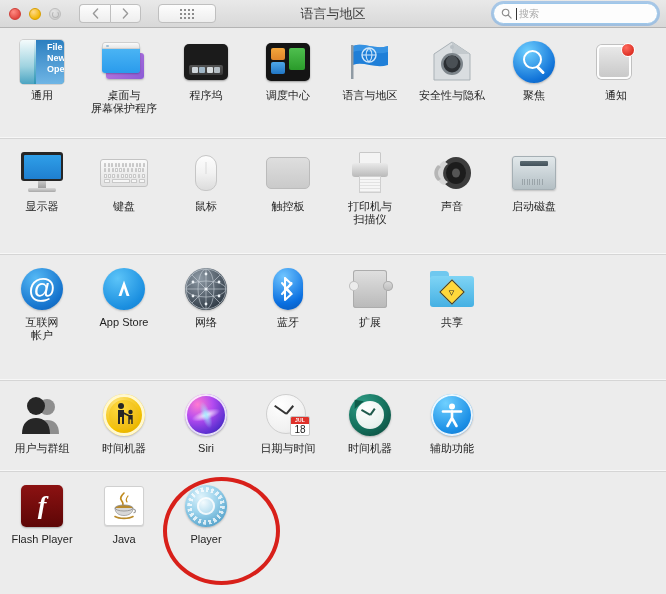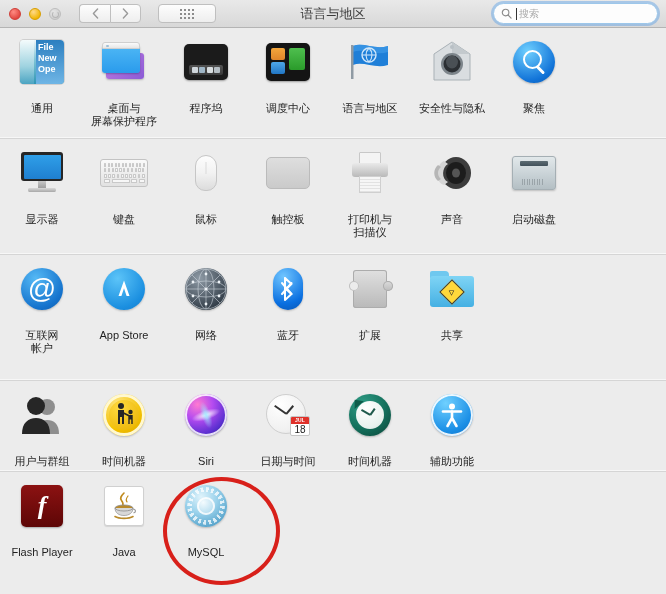--- a/index.html
+++ b/index.html
@@ -170,21 +170,21 @@
   }
   .cell .ic {
     width: 48px;
     height: 48px;
     position: relative;
     display: flex;
     align-items: center;
     justify-content: center;
   }
   .cell .lbl {
-    margin-top: 16px;
+    margin-top: 3px;
     font-size: 11px;
     line-height: 13px;
     color: #1f1f1f;
     text-align: center;
     max-width: 80px;
     white-space: pre-line;
   }
 
   
   .icon-general {
@@ -197,21 +197,21 @@
   }
   .icon-general .menucol {
     position: absolute;
     right: 0; top: 0; bottom: 0;
     width: 28px;
     background: linear-gradient(to bottom, #2c7fc0, #6fb5e5);
     color: #fff;
     font-size: 9px;
     font-weight: bold;
     line-height: 11px;
-    padding: 2px 0 0 2px;
+    padding: 2px 0 0 11px;
     box-sizing: border-box;
     text-align: left;
   }
   .icon-general .leftcol {
     position: absolute;
     left: 0; top: 0; bottom: 0; width: 14px;
     background: linear-gradient(to bottom, #f4fbfc, #9fd3e0 60%, #4ba4c2);
   }
 
   .icon-desktop { width:46px; height:42px; position:relative; }
@@ -796,20 +796,29 @@
         <div class="cell">
           <div class="ic">
             <div class="icon-spotlight">
                 <div class="glass"></div>
                 <div class="handle"></div>
               </div>
           </div>
           <div class="lbl">聚焦</div>
         </div>
 
+        <div class="cell">
+          <div class="ic">
+            <div class="icon-notif">
+              <div class="sq"></div>
+              <div class="badge"></div>
+            </div>
+          </div>
+          <div class="lbl">通知</div>
+        </div>
 
       </div>
     </div>
 
     <div class="prefrow" style="height: 116px;">
       <div class="rowinner" style="padding-left:1px;">
 
         <div class="cell">
           <div class="ic">
             <div class="icon-display">
@@ -1135,21 +1144,21 @@
           <div class="lbl">Java</div>
         </div>
 
         <div class="cell">
           <div class="ic">
             <div class="icon-mysql">
               <div class="teeth"></div>
               <div class="core"></div>
             </div>
           </div>
-          <div class="lbl">MySQL</div>
+          <div class="lbl">Player</div>
         </div>
 
       </div>
     </div>
 
   </div>
 
   <div class="annot-circle" style="left: 163px; top: 477px; width: 117px; height: 108px; border-color: rgb(216, 32, 26);"></div>
 
 </div>

